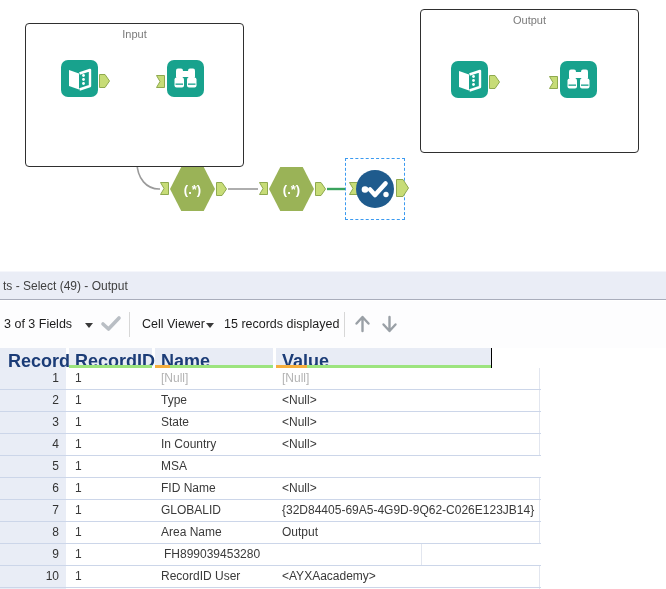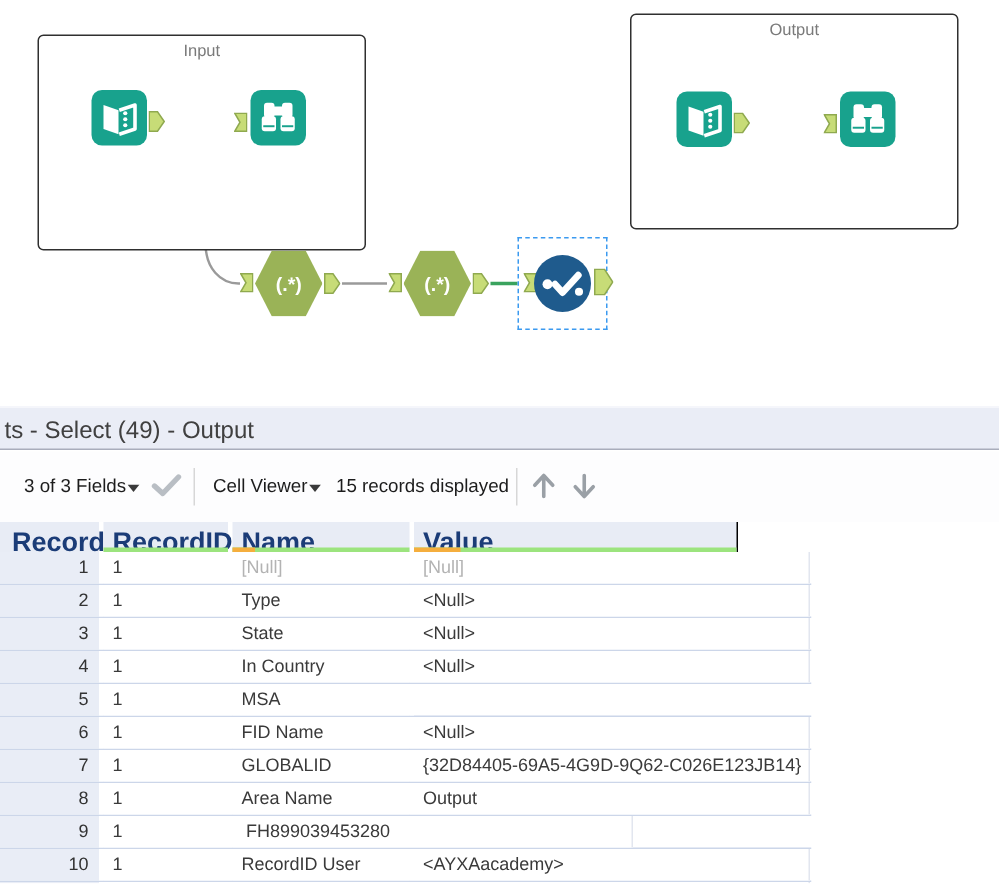--- a/index.html
+++ b/index.html
@@ -20,21 +20,21 @@
   .hex span{color:#fff;font-weight:bold;font-size:13px;letter-spacing:0;}
   .anchor{position:absolute;}
   .select-box{position:absolute;left:345px;top:158px;width:58px;height:60px;
               border:1px dashed #3b9af0;background:#fff;}
   .select-circle{position:absolute;left:356px;top:170px;width:38px;height:38px;}
 
   
   .results-header{position:absolute;left:0;top:271px;width:666px;height:29px;
                   background:#eaedf6;border-top:1px solid #f5f6fb;border-bottom:1px solid #a9adbb;
                   box-sizing:border-box;}
-  .results-title{position:absolute;left:3px;top:7px;color:#404040;font-size:16px;}
+  .results-title{position:absolute;left:3px;top:7px;color:#404040;font-size:12px;}
 
   .toolbar{position:absolute;left:0;top:301px;width:666px;height:47px;background:#fdfdfe;}
   .tb-text{position:absolute;top:16px;color:#1c1c1c;font-size:12.5px;white-space:nowrap;}
   .tb-sep{position:absolute;top:11px;width:1px;height:25px;background:#d7d7d7;}
   .tb-icon{position:absolute;}
 
   
   .grid{position:absolute;left:0;top:348px;width:541px;height:241px;overflow:hidden;background:#fff;}
   .hrow{display:flex;height:20px;}
   .h-cell{background:#e8ecf5;font-weight:bold;color:#1b3c77;font-size:18px;
@@ -167,21 +167,21 @@
         <rect x="21" y="23.5" width="7.5" height="1.3" fill="#18a28d"></rect>
       </svg>
     </div>
   </div>
 
   <div class="results-header">
     <div class="results-title">ts - Select (49) - Output</div>
   </div>
 
   <div class="toolbar">
-    <span class="tb-text" style="left:16px;">3 of 3 Fields</span>
+    <span class="tb-text" style="left:4px;">3 of 3 Fields</span>
     <svg class="tb-icon" style="left:85px;top:22px;" width="9" height="6">
       <polygon points="0,0 8,0 4,5" fill="#3a3a3a"></polygon>
     </svg>
     <svg class="tb-icon" style="left:100px;top:14px;" width="22" height="17">
       <path d="M3 9 L8.5 14 L19 3" stroke="#b9bec4" stroke-width="3.6" fill="none" stroke-linecap="round" stroke-linejoin="round"></path>
     </svg>
     <div class="tb-sep" style="left:129px;"></div>
     <span class="tb-text" style="left:142px;">Cell Viewer</span>
     <svg class="tb-icon" style="left:206px;top:22px;" width="9" height="6">
       <polygon points="0,0 8,0 4,5" fill="#3a3a3a"></polygon>

